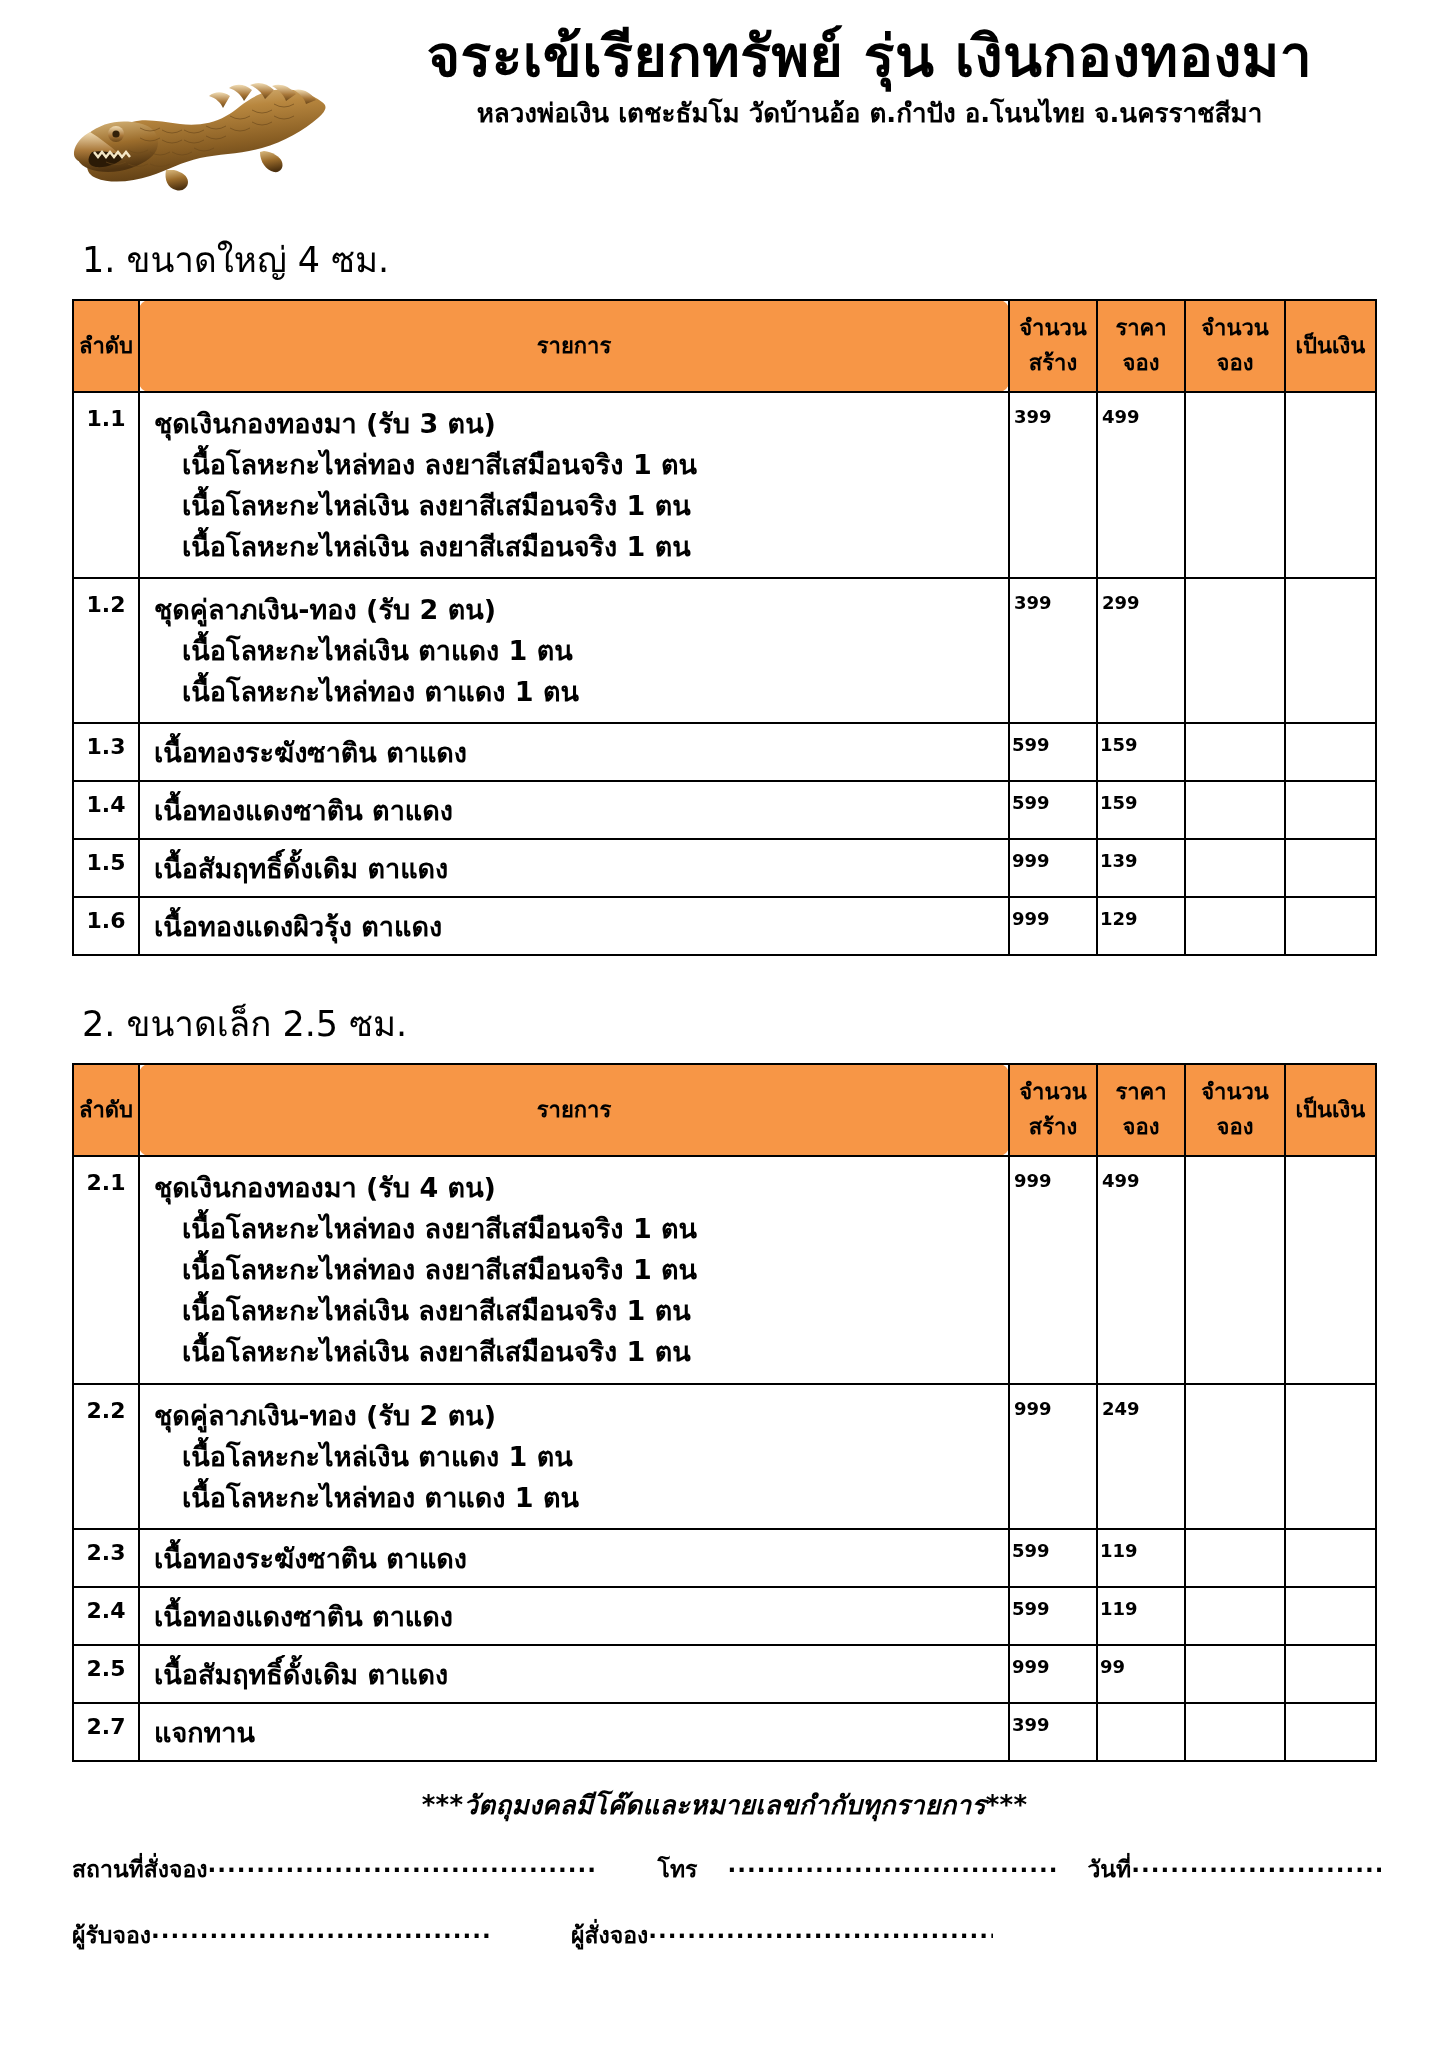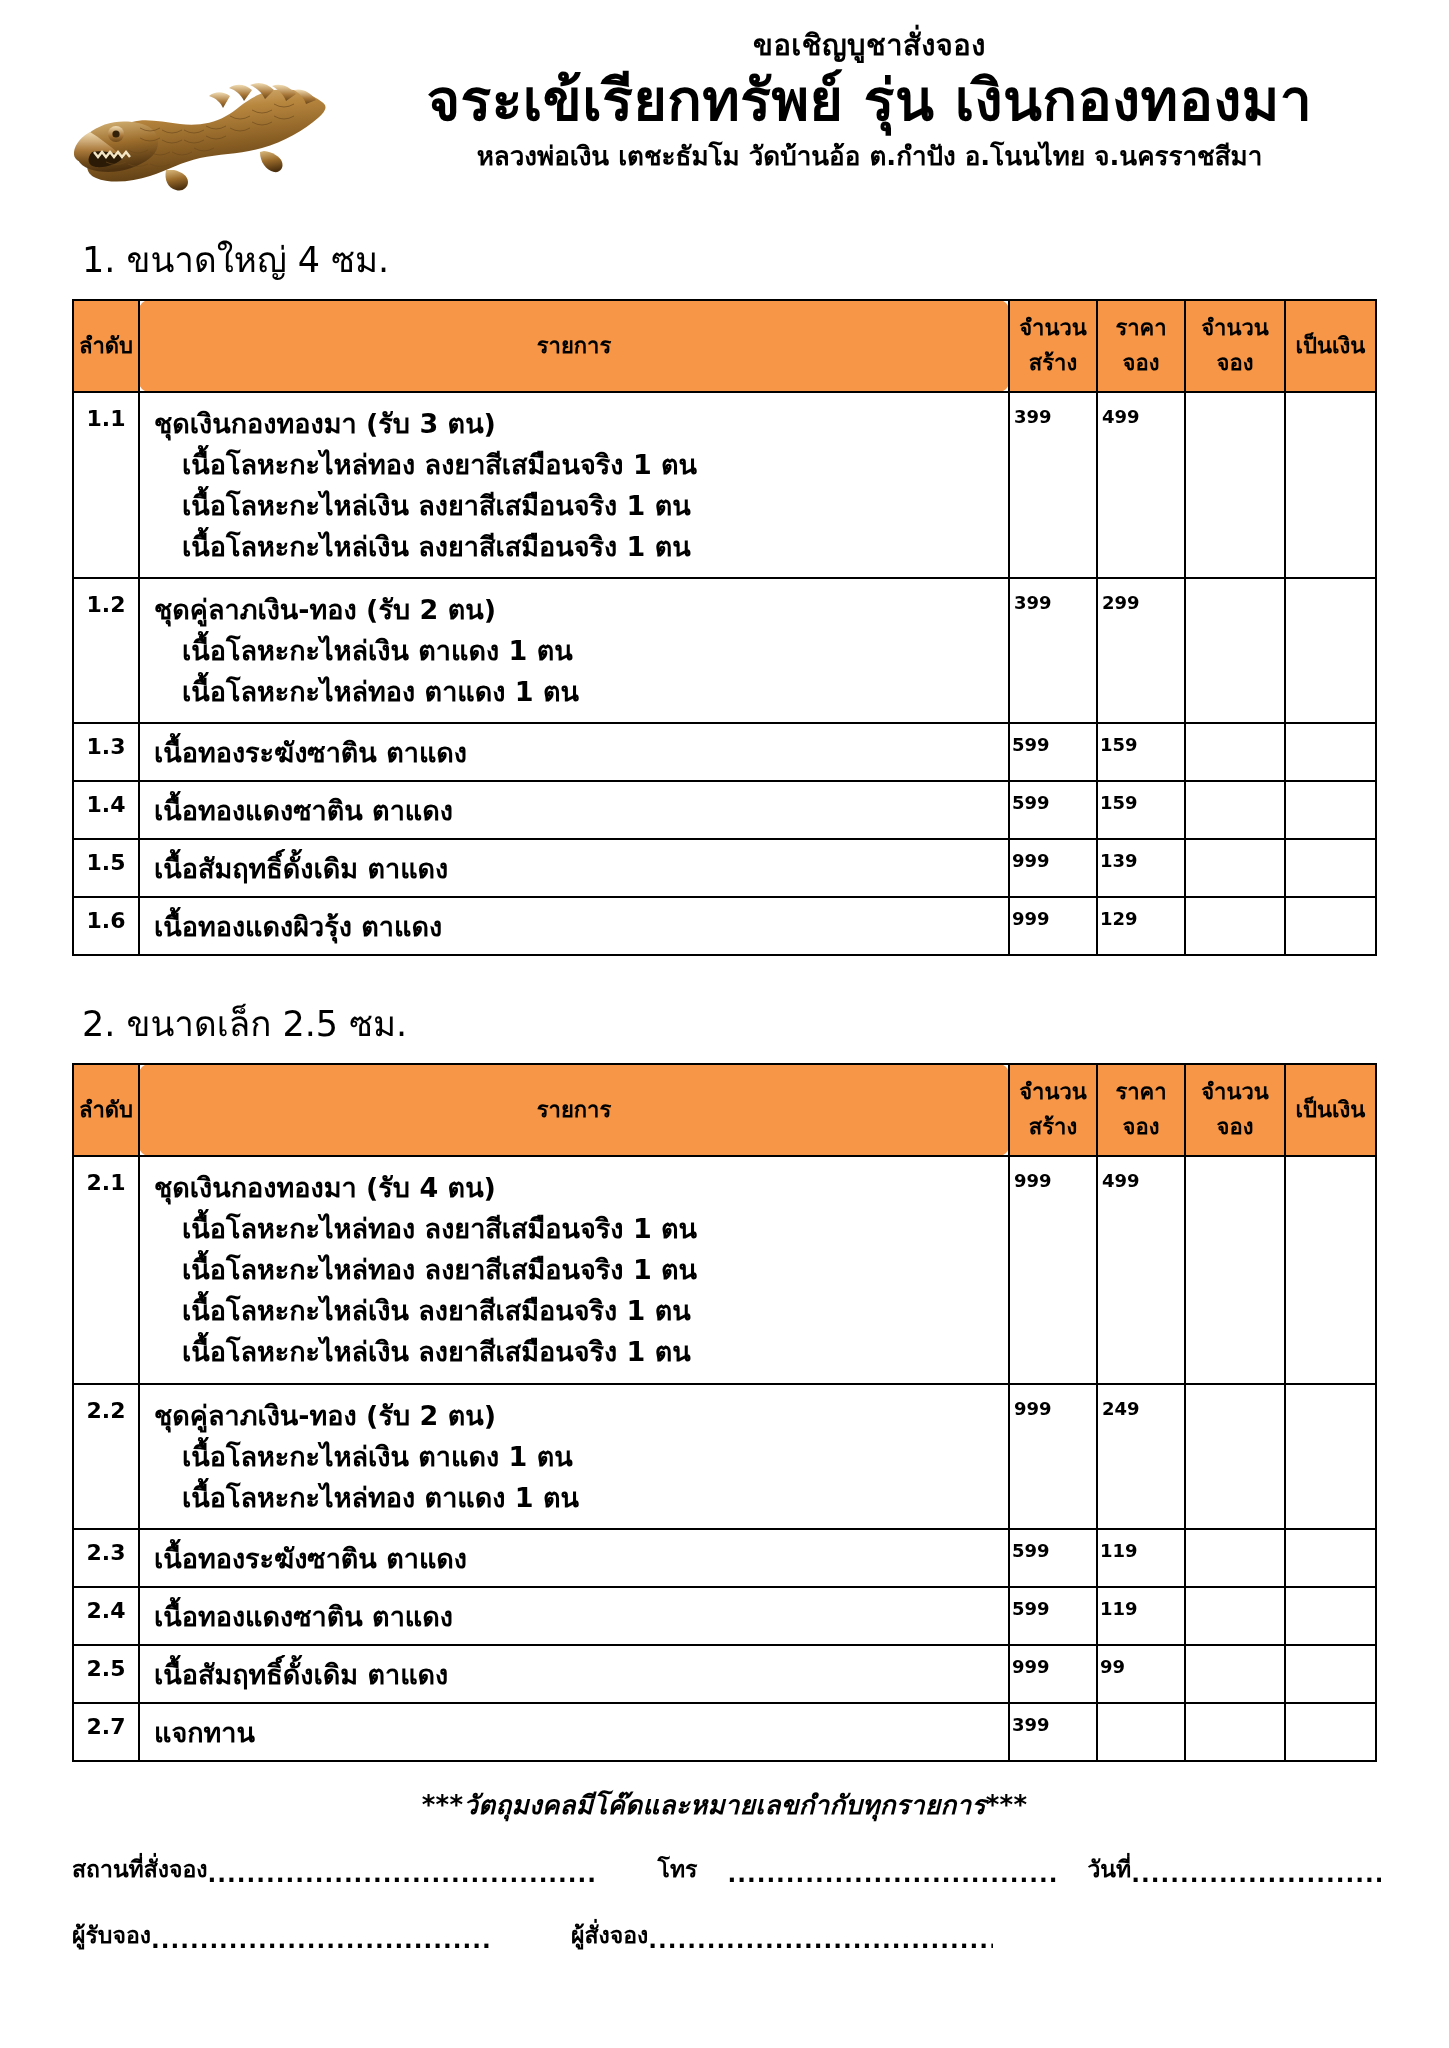--- a/index.html
+++ b/index.html
@@ -152,21 +152,20 @@
   }
 
   .form-lines {
     margin-top: 26px;
     font-size: 23px;
     font-weight: 700;
   }
 
   .form-row {
     display: flex;
-    align-items: flex-end;
     margin-bottom: 30px;
     white-space: nowrap;
   }
 
   .fl-label { flex: 0 0 auto; }
 
   .dots { flex: 0 0 auto; overflow: hidden; letter-spacing: 1px; }
 
   .dots.d-place  { width: 390px; }
   .dots.d-phone  { width: 330px; }
@@ -237,21 +236,20 @@
           <path d="M160 50 q10 6 20 0 M182 44 q10 6 20 0 M204 38 q10 6 20 0"></path>
           <path d="M160 62 q10 6 20 0 M182 56 q10 6 20 0 M204 50 q10 6 20 0"></path>
         </g>
 
         <path d="M96 104 C94 114 98 122 106 124 C112 126 118 122 118 116 C118 110 112 106 104 104 Z" fill="url(#gold2)"></path>
         <path d="M190 86 C190 96 196 104 204 106 C210 107 214 102 212 96 C210 90 202 86 194 85 Z" fill="url(#gold2)"></path>
       </svg>
     </div>
 
     <div class="header-text">
-      <div class="invite-line">ขอเชิญบูชาสั่งจอง</div>
       <div class="main-title">จระเข้เรียกทรัพย์ รุ่น เงินกองทองมา</div>
       <div class="sub-title">หลวงพ่อเงิน เตชะธัมโม วัดบ้านอ้อ ต.กำปัง อ.โนนไทย จ.นครราชสีมา</div>
     </div>
   </div>
 
   <div id="sections-root">
       <div class="section-title">1. ขนาดใหญ่ 4 ซม.</div>
       <table class="order-table">
         <thead>
           <tr>

